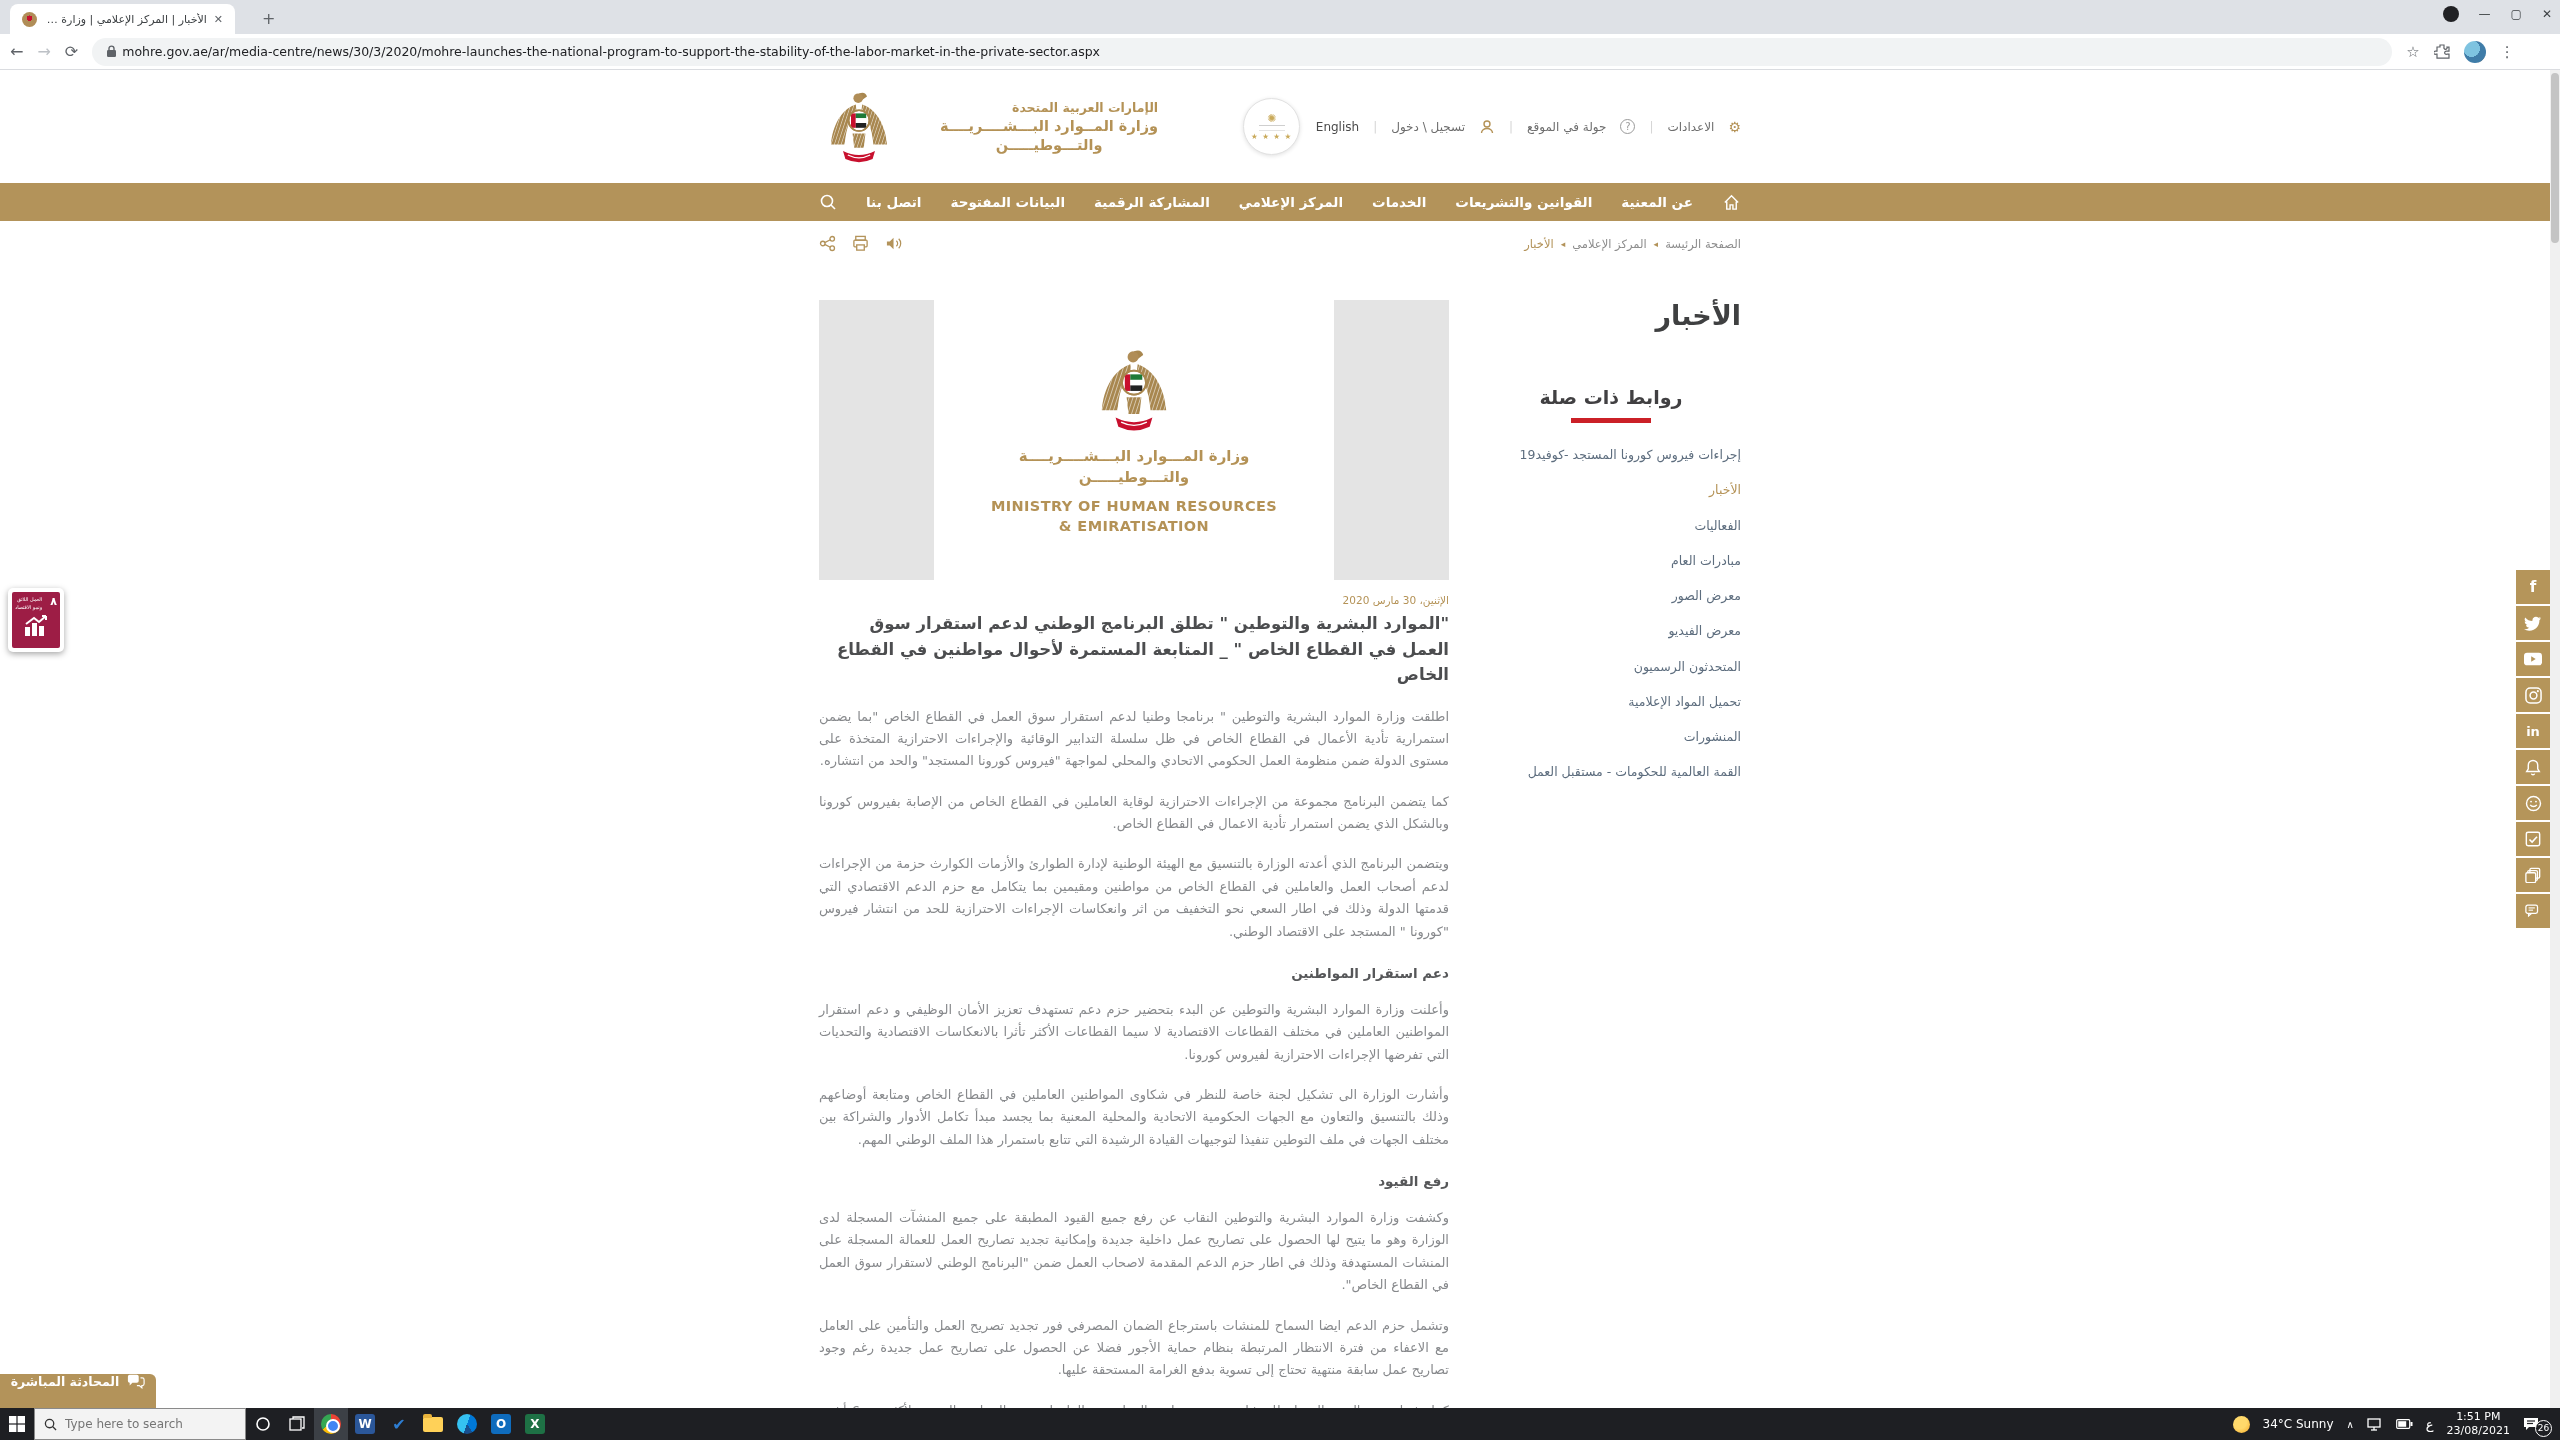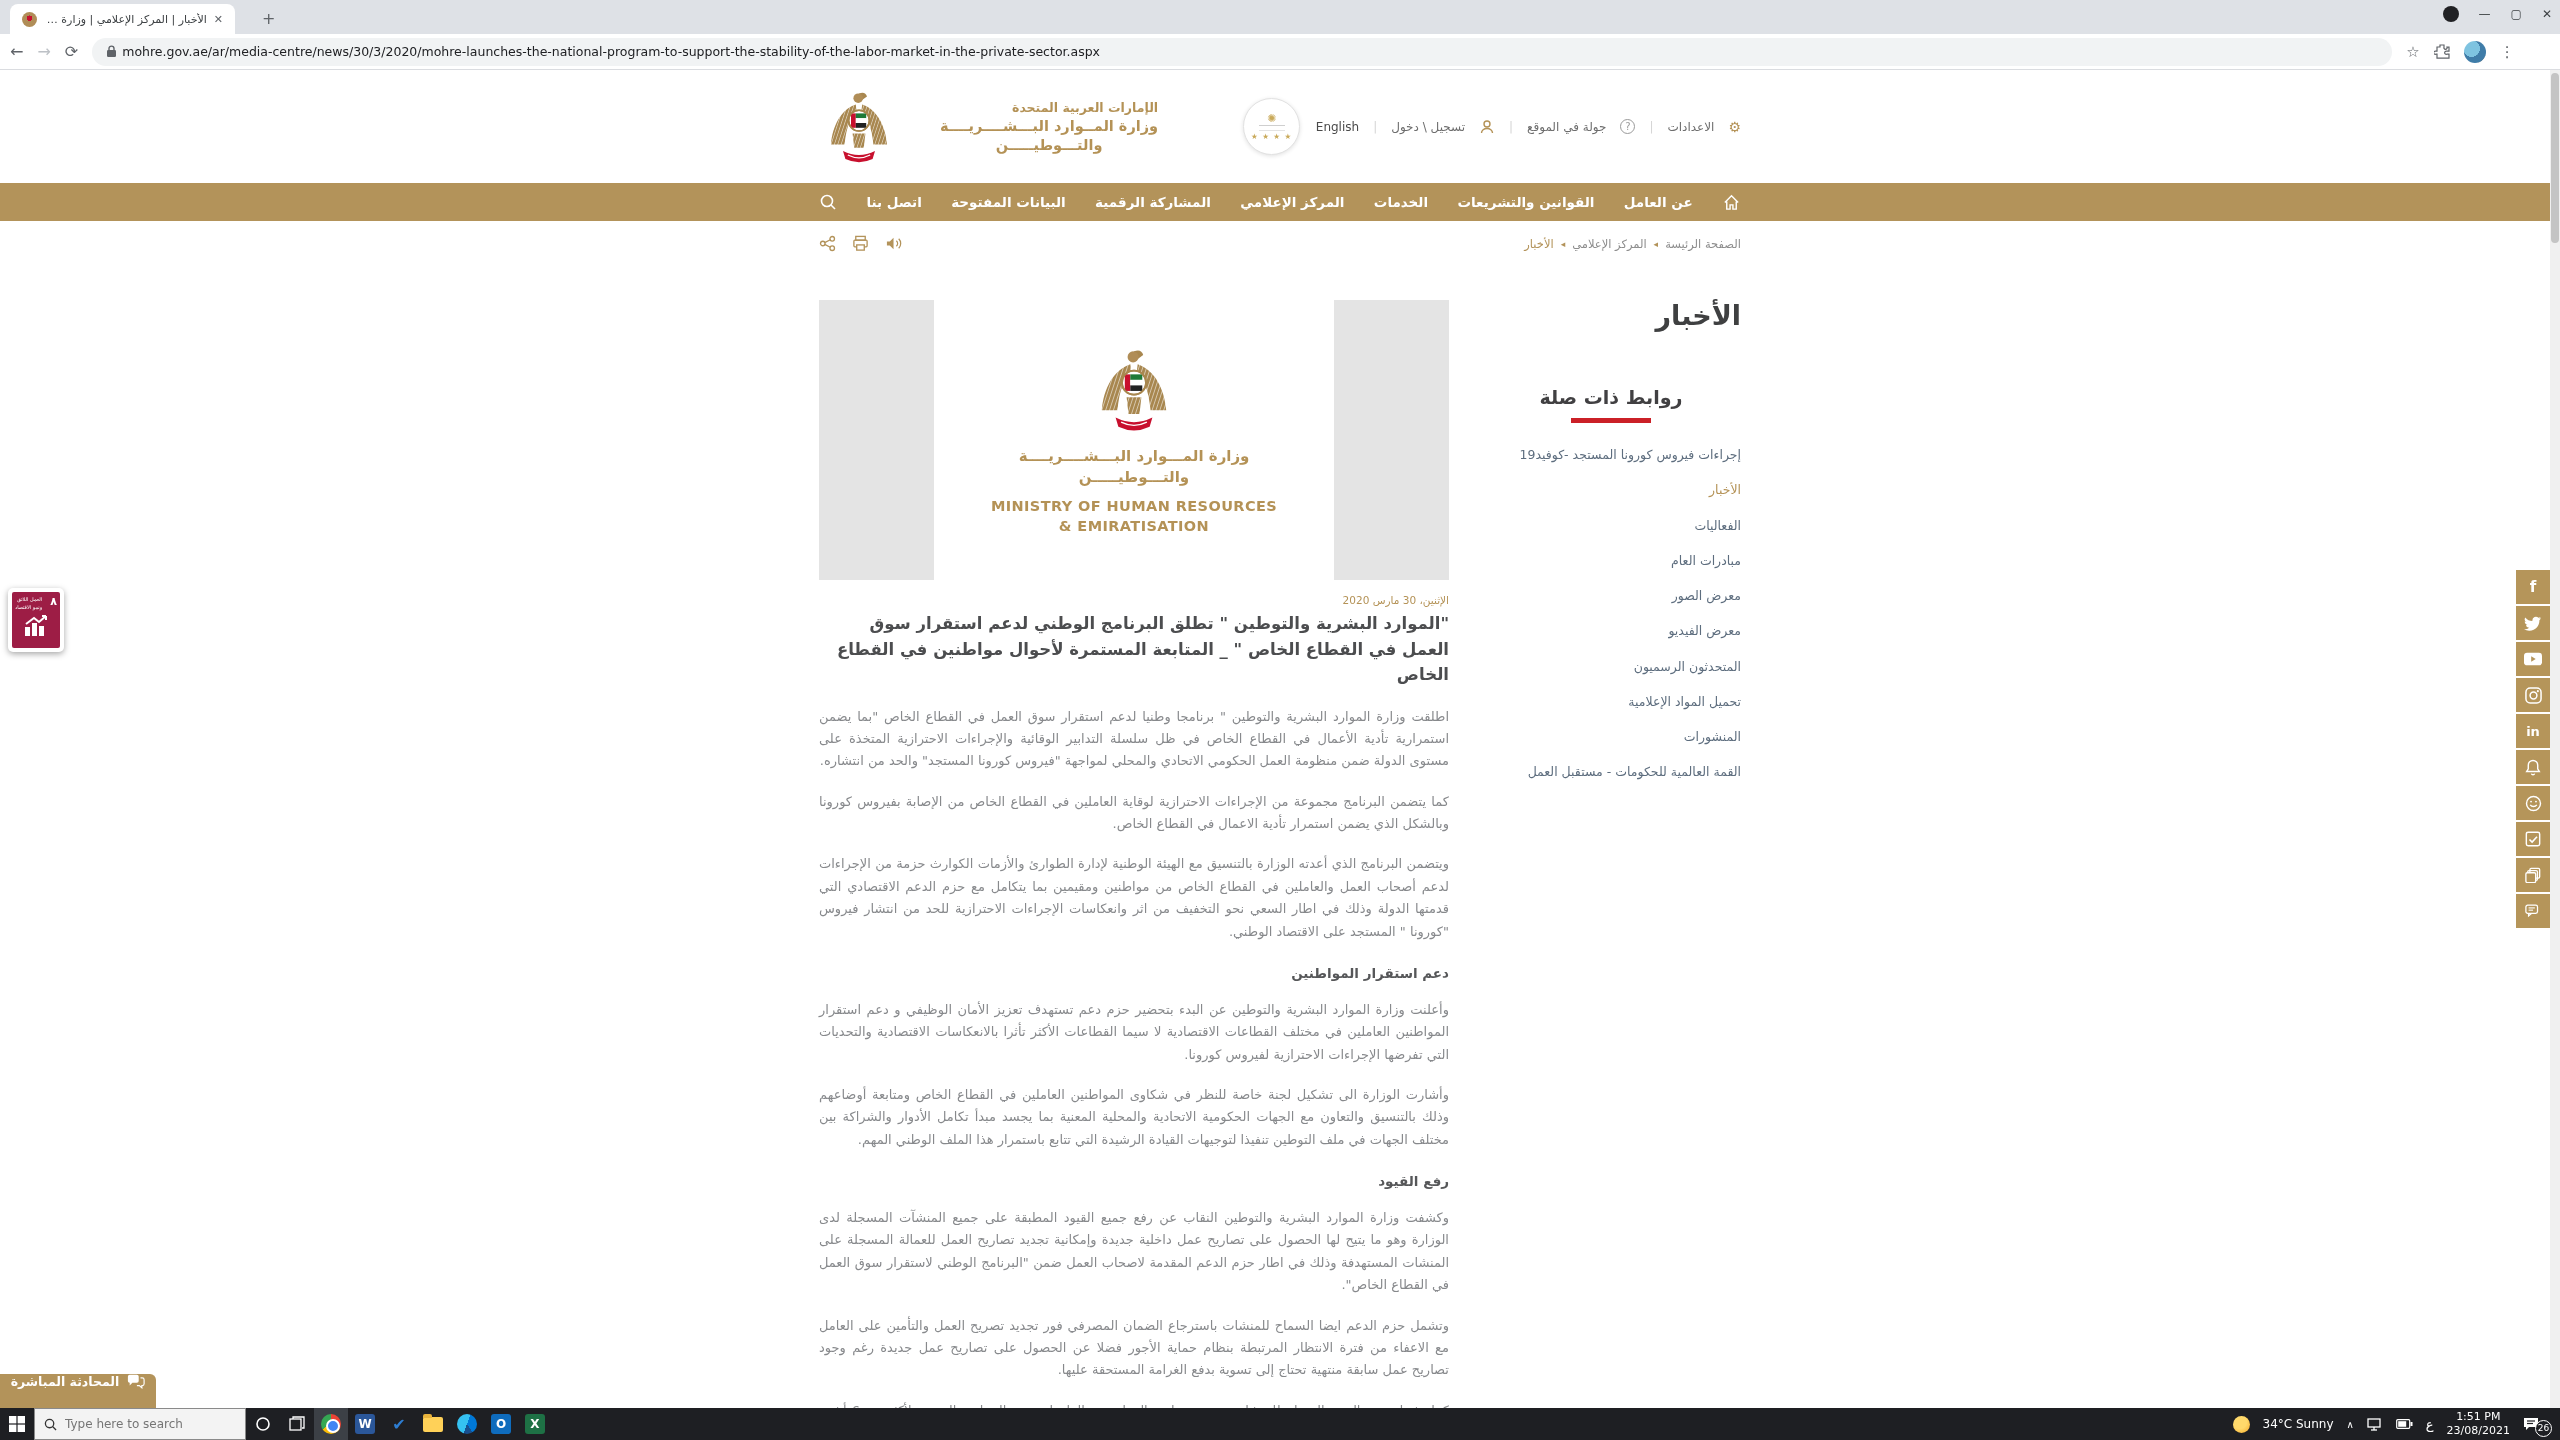--- a/index.html
+++ b/index.html
@@ -232,21 +232,21 @@
         <span class="sep">|</span>
         <a href="#" class="english" style="text-decoration:none;">English</a>
       </div>
     </div>
 
     <div class="mainnav">
       <div class="container">
         <svg width="19" height="19" viewBox="0 0 20 20">
             <path d="M3 10 L10 3 L17 10 M5 9 V17 H8.5 V12.5 H11.5 V17 H15 V9" fill="none" stroke="#fff" stroke-width="1.5"></path>
           </svg>
-        <a href="#">عن العامل</a>
+        <a href="#">عن المعنية</a>
         <a href="#">القوانين والتشريعات</a>
         <a href="#">الخدمات</a>
         <a href="#">المركز الإعلامي</a>
         <a href="#">المشاركة الرقمية</a>
         <a href="#">البيانات المفتوحة</a>
         <a href="#">اتصل بنا</a>
         <svg width="18" height="18" viewBox="0 0 18 18">
             <circle cx="8" cy="8" r="5.5" fill="none" stroke="#fff" stroke-width="1.6"></circle>
             <line x1="12" y1="12" x2="16" y2="16" stroke="#fff" stroke-width="1.6"></line>
           </svg>

